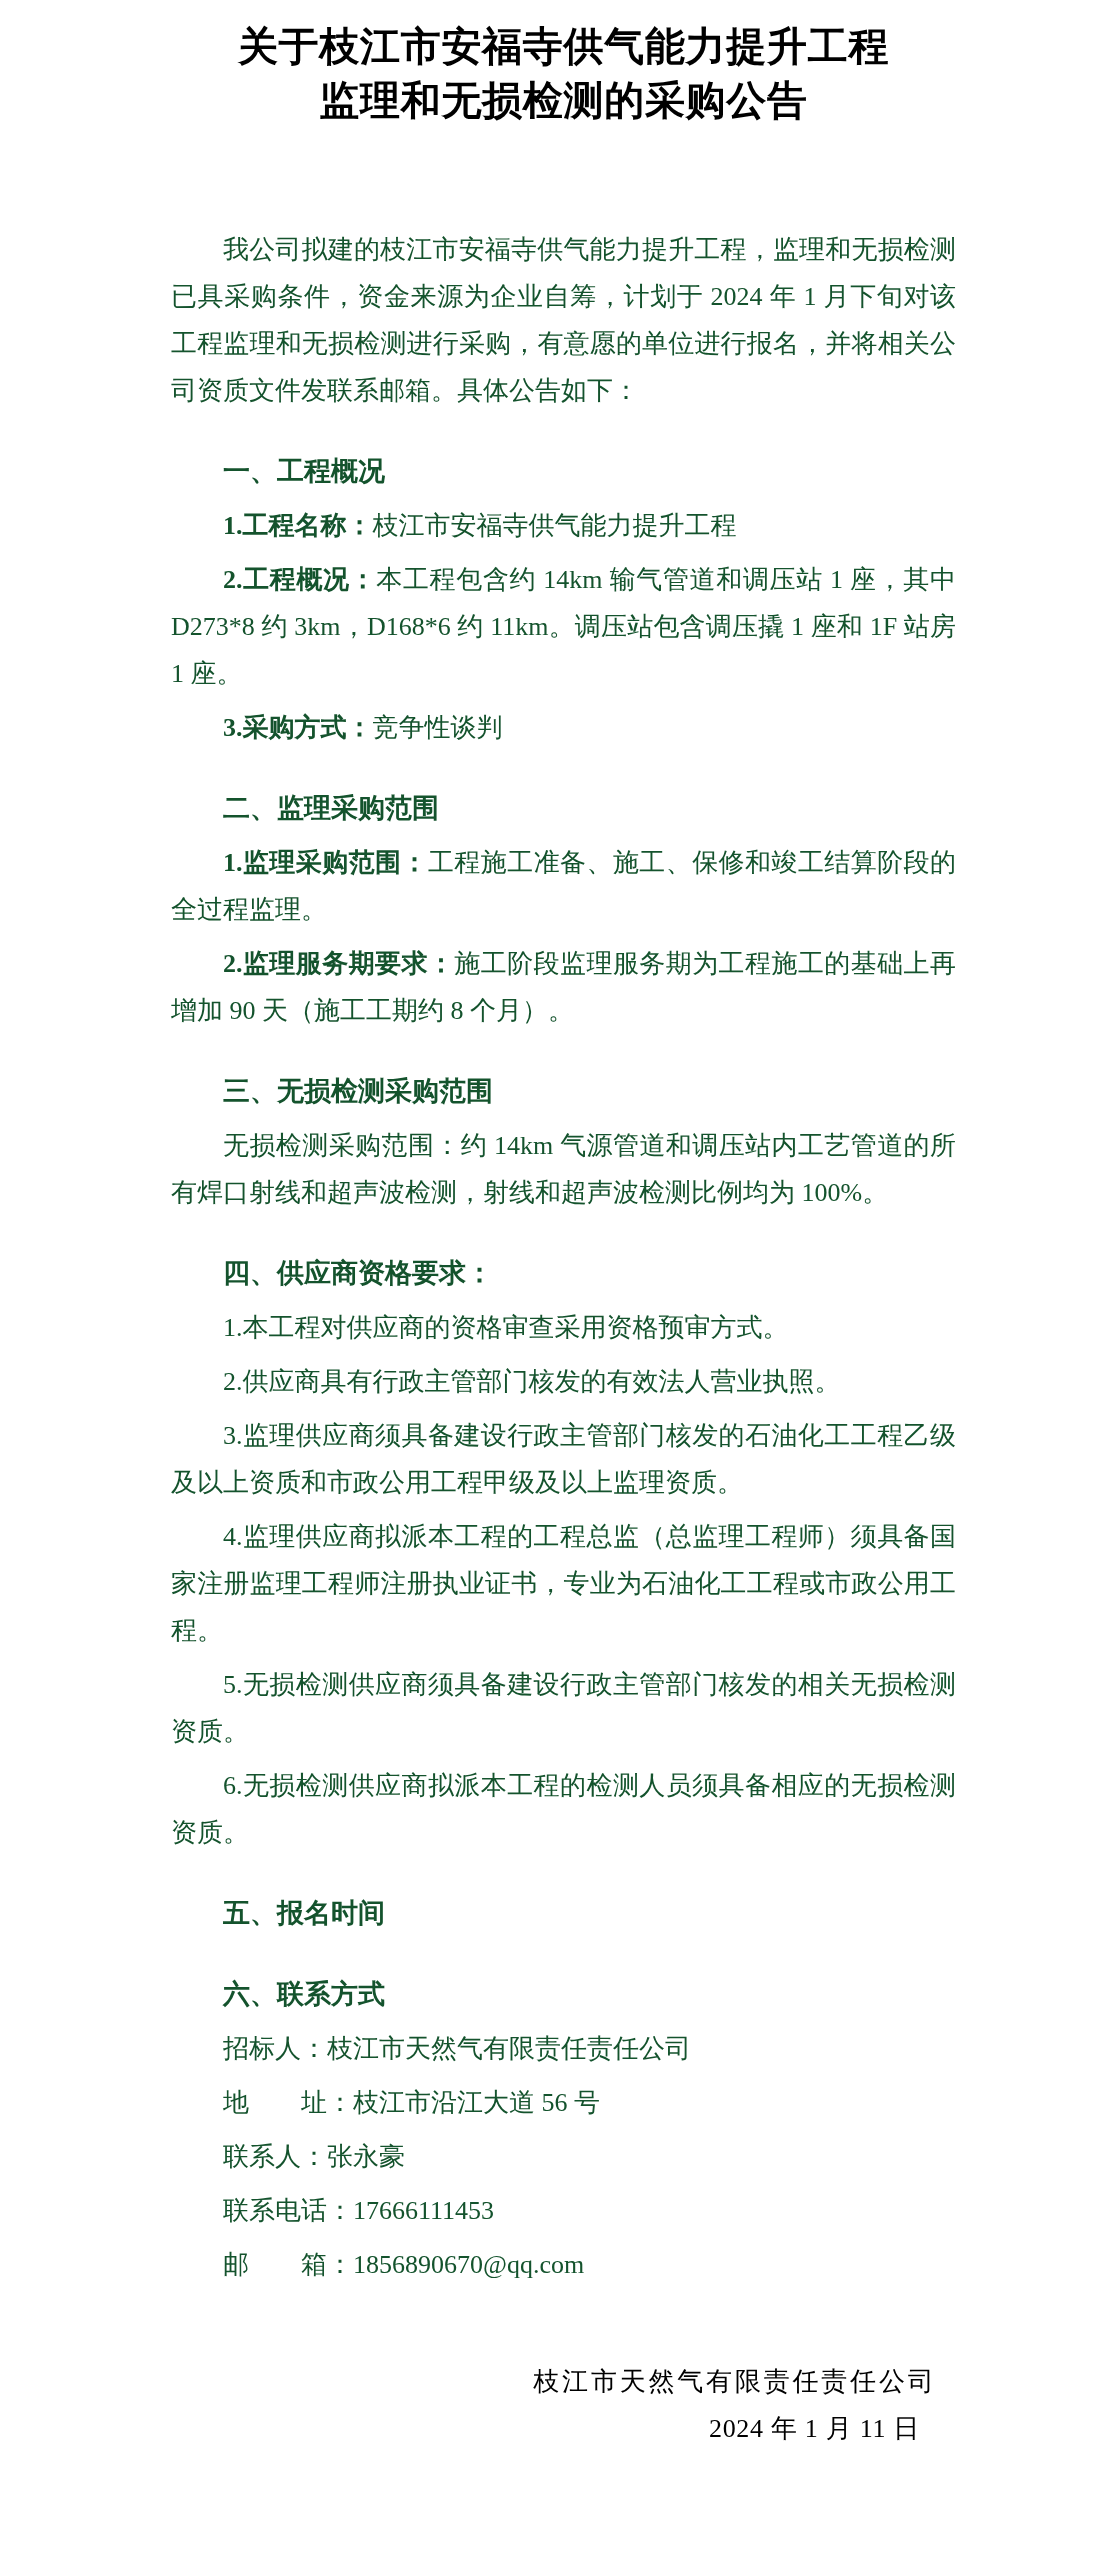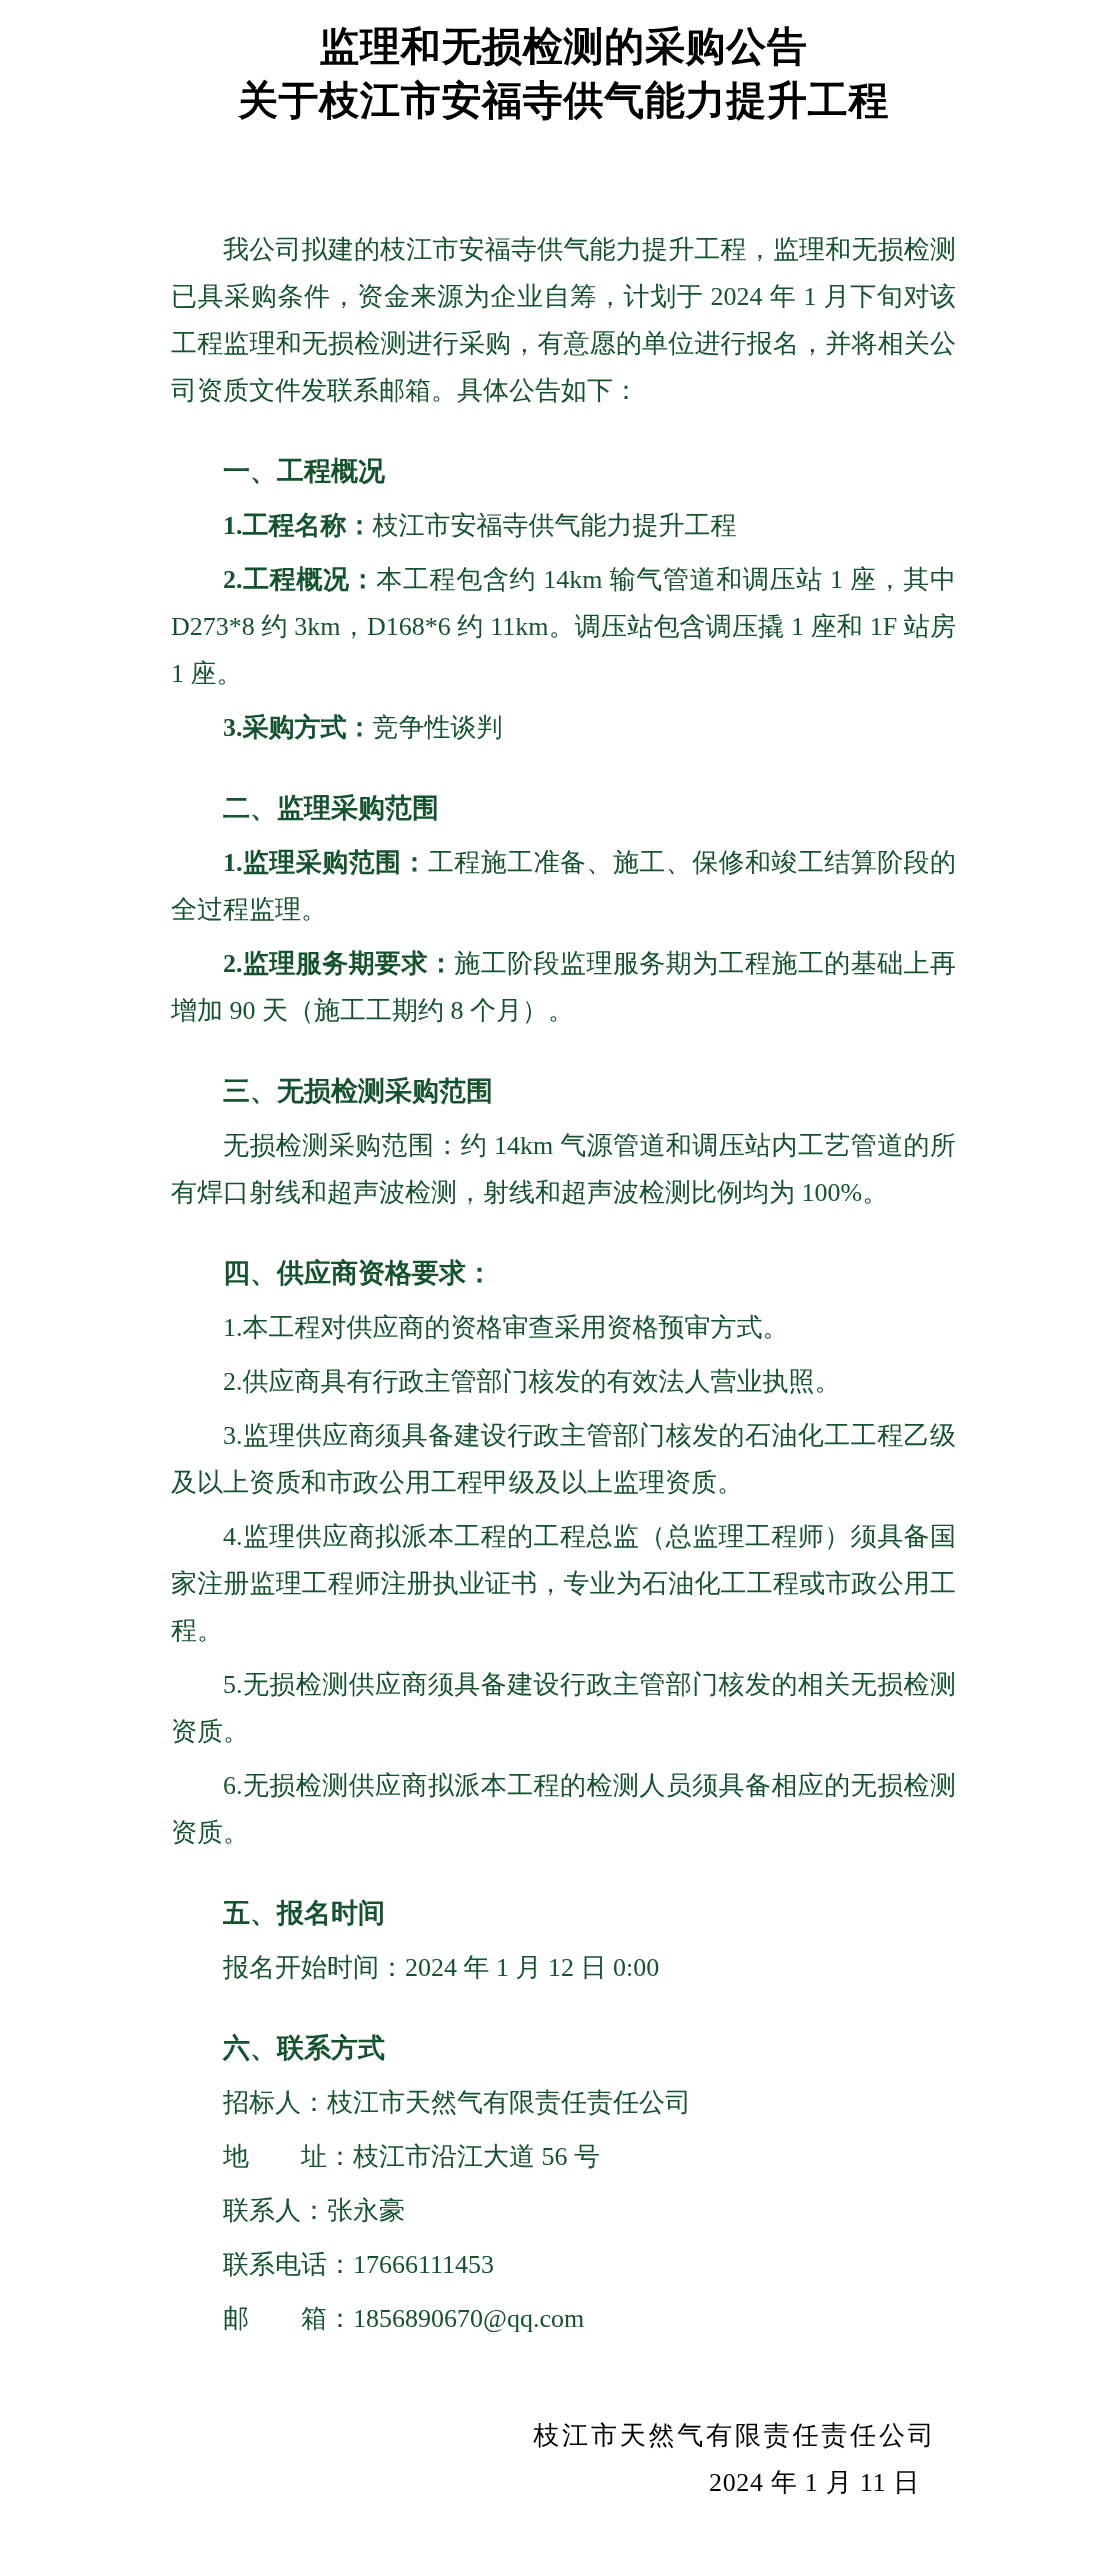--- a/index.html
+++ b/index.html
@@ -48,22 +48,22 @@
     color: #000000;
   }
   .footer-company { padding-right: 19.5px; letter-spacing: 2.8px; }
   .footer-date { padding-right: 36px; letter-spacing: 0.7px; }
 </style>
 </head>
 <body>
 
 <div class="page">
   <h1 class="title">
+    <span class="title-line">关于枝江市安福寺供气能力提升工程</span>
     <span class="title-line">监理和无损检测的采购公告</span>
-    <span class="title-line">关于枝江市安福寺供气能力提升工程</span>
   </h1>
 
   <div class="content" id="content">
       <p class="para">我公司拟建的枝江市安福寺供气能力提升工程，监理和无损检测已具采购条件，资金来源为企业自筹，计划于 2024 年 1 月下旬对该工程监理和无损检测进行采购，有意愿的单位进行报名，并将相关公司资质文件发联系邮箱。具体公告如下：</p>
       <p class="para heading">一、工程概况</p>
       <p class="para"><span class="label">1.工程名称：</span><span>枝江市安福寺供气能力提升工程</span></p>
       <p class="para"><span class="label">2.工程概况：</span><span>本工程包含约 14km 输气管道和调压站 1 座，其中 D273*8 约 3km，D168*6 约 11km。调压站包含调压撬 1 座和 1F 站房 1 座。</span></p>
       <p class="para"><span class="label">3.采购方式：</span><span>竞争性谈判</span></p>
       <p class="para heading">二、监理采购范围</p>
       <p class="para"><span class="label">1.监理采购范围：</span><span>工程施工准备、施工、保修和竣工结算阶段的全过程监理。</span></p>
@@ -71,21 +71,20 @@
       <p class="para heading">三、无损检测采购范围</p>
       <p class="para">无损检测采购范围：约 14km 气源管道和调压站内工艺管道的所有焊口射线和超声波检测，射线和超声波检测比例均为 100%。</p>
       <p class="para heading">四、供应商资格要求：</p>
       <p class="para">1.本工程对供应商的资格审查采用资格预审方式。</p>
       <p class="para">2.供应商具有行政主管部门核发的有效法人营业执照。</p>
       <p class="para">3.监理供应商须具备建设行政主管部门核发的石油化工工程乙级及以上资质和市政公用工程甲级及以上监理资质。</p>
       <p class="para">4.监理供应商拟派本工程的工程总监（总监理工程师）须具备国家注册监理工程师注册执业证书，专业为石油化工工程或市政公用工程。</p>
       <p class="para">5.无损检测供应商须具备建设行政主管部门核发的相关无损检测资质。</p>
       <p class="para">6.无损检测供应商拟派本工程的检测人员须具备相应的无损检测资质。</p>
       <p class="para heading">五、报名时间</p>
-      <p class="para">报名开始时间：2024 年 1 月 12 日 0:00</p>
       <p class="para heading">六、联系方式</p>
       <p class="para">招标人：枝江市天然气有限责任责任公司</p>
       <p class="para">地　　址：枝江市沿江大道 56 号</p>
       <p class="para">联系人：张永豪</p>
       <p class="para">联系电话：17666111453</p>
       <p class="para">邮　　箱：1856890670@qq.com</p>
     </div>
 
   <div class="footer">
     <div class="footer-company">枝江市天然气有限责任责任公司</div>

